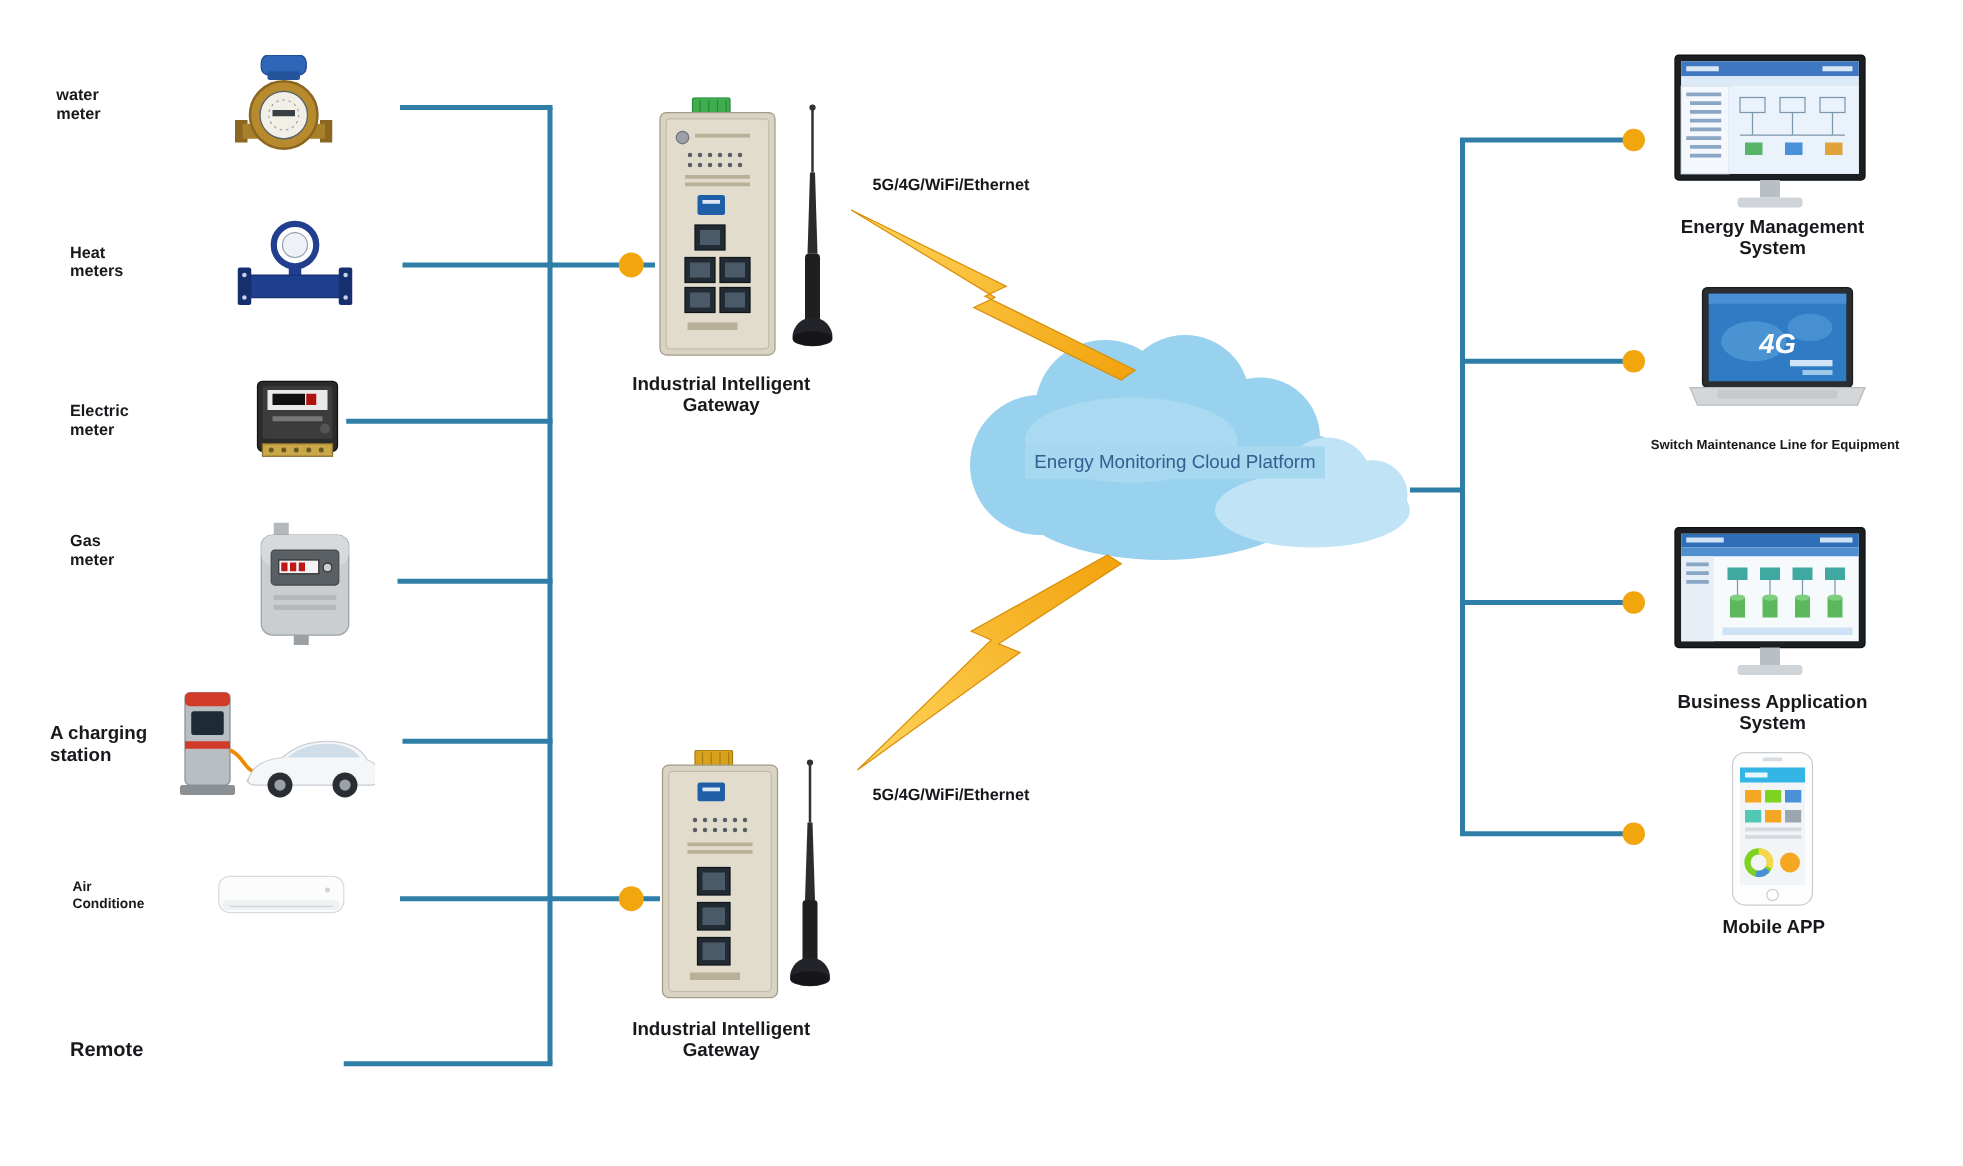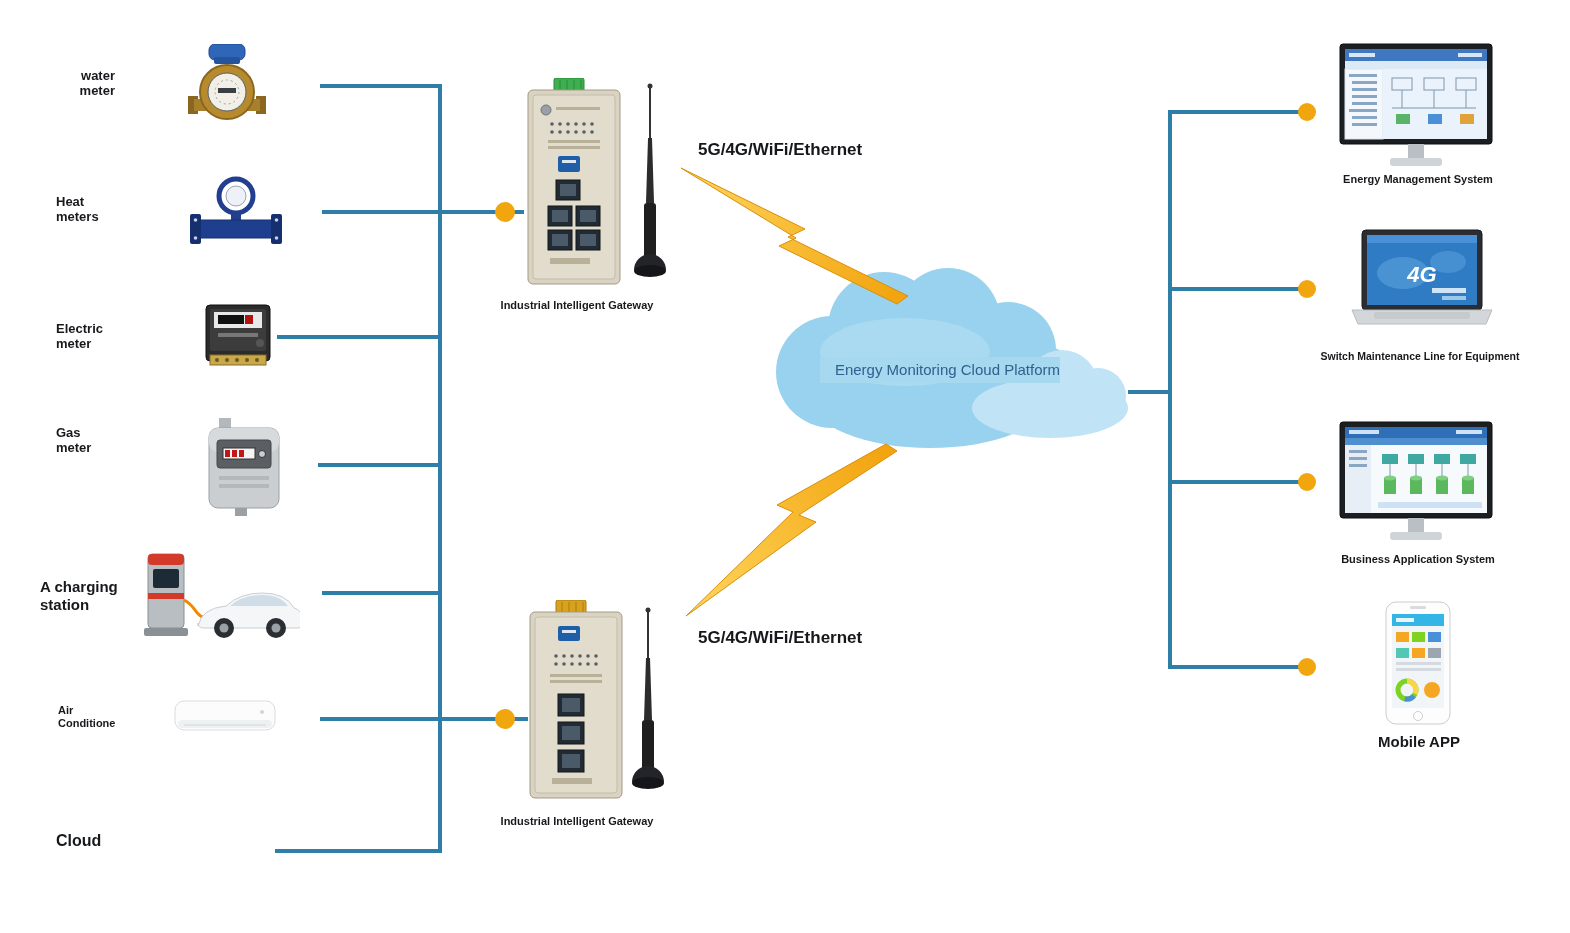--- a/index.html
+++ b/index.html
@@ -14,25 +14,25 @@
   body{font-family:"Liberation Sans",sans-serif;background:#fff}
   #canvas{position:relative;width:1570px;height:933px;background:#fff;overflow:hidden}
   svg{display:block}
   #wires{position:absolute;left:0;top:0;z-index:1}
   .dev{position:absolute;z-index:2}
   .lbl{position:absolute;z-index:3;white-space:pre-line;color:#17191c;line-height:1.18}
   .dev-lbl{font-size:13px;font-weight:700}
   .tiny-lbl{font-size:15px;font-weight:700}
   .mid-lbl{font-size:11px;font-weight:700}
   .big-lbl{font-size:16px;font-weight:600}
-  .caption{position:absolute;z-index:3;text-align:center;font-size:11px;font-weight:700;color:#17191c}
+  .caption{position:absolute;z-index:3;text-align:center;font-size:15px;font-weight:700;color:#17191c}
   .caption.small{font-size:10.5px}
   .caption.applbl{font-size:15px;font-weight:600}
-  .uplink{position:absolute;z-index:3;font-size:17px;font-weight:600;color:#15171a}
-  .cloud-label{position:absolute;z-index:3;width:240px;height:26px;line-height:26px;text-align:right;
+  .uplink{position:absolute;z-index:3;font-size:13px;font-weight:600;color:#15171a}
+  .cloud-label{position:absolute;z-index:3;width:240px;height:26px;line-height:26px;text-align:center;
     background:var(--cloud-text-bg);color:var(--cloud-text-color);font-size:15px;font-weight:500}
   .conn{stroke:var(--line-blue);stroke-width:4;fill:none}
   .dot{fill:var(--dot-orange)}
 </style>
 </head>
 <body>
 
 <div id="canvas">
 
   <svg id="wires" width="1570" height="933" viewBox="0 0 1570 933">
@@ -399,32 +399,32 @@
         <rect x="12" y="68" width="45" height="3" fill="#d4dadf"></rect>
       </g>
       <circle cx="23" cy="90" r="9" fill="none" stroke="#7ed321" stroke-width="5"></circle>
       <circle cx="23" cy="90" r="9" fill="none" stroke="#f8d648" stroke-width="5" stroke-dasharray="18 39" transform="rotate(-90 23 90)"></circle>
       <circle cx="23" cy="90" r="9" fill="none" stroke="#4a90d9" stroke-width="5" stroke-dasharray="10 47" transform="rotate(40 23 90)"></circle>
       <circle cx="48" cy="90" r="8" fill="#f5a623"></circle>
       <circle cx="34" cy="116" r="4.5" fill="#ffffff" stroke="#c9ced2"></circle>
     </svg>
   </div>
 
-  <div class="lbl dev-lbl" style="left:45px;top:68px;width:70px;text-align:right">water
+  <div class="lbl dev-lbl" style="left:45px;top:68px;width:70px;text-align:left">water
 meter</div>
   <div class="lbl dev-lbl" style="left:56px;top:194px;width:80px">Heat
 meters</div>
   <div class="lbl dev-lbl" style="left:56px;top:321px;width:90px">Electric
 meter</div>
   <div class="lbl dev-lbl" style="left:56px;top:425px;width:80px">Gas
 meter</div>
   <div class="lbl tiny-lbl" style="left:40px;top:578px;width:110px">A charging station</div>
   <div class="lbl mid-lbl" style="left:58px;top:704px;width:90px">Air
 Conditione</div>
-  <div class="lbl big-lbl" style="left:56px;top:832px;width:90px">Cloud</div>
+  <div class="lbl big-lbl" style="left:56px;top:832px;width:90px">Remote</div>
 
   <div class="caption" style="left:492px;top:299px;width:170px">Industrial Intelligent Gateway</div>
   <div class="caption" style="left:492px;top:815px;width:170px">Industrial Intelligent Gateway</div>
 
   <div class="uplink" style="left:698px;top:140px">5G/4G/WiFi/Ethernet</div>
   <div class="uplink" style="left:698px;top:628px">5G/4G/WiFi/Ethernet</div>
 
   <div class="cloud-label" style="left:820px;top:357px">Energy Monitoring Cloud Platform</div>
 
   <div class="caption" style="left:1328px;top:173px;width:180px">Energy Management System</div>

